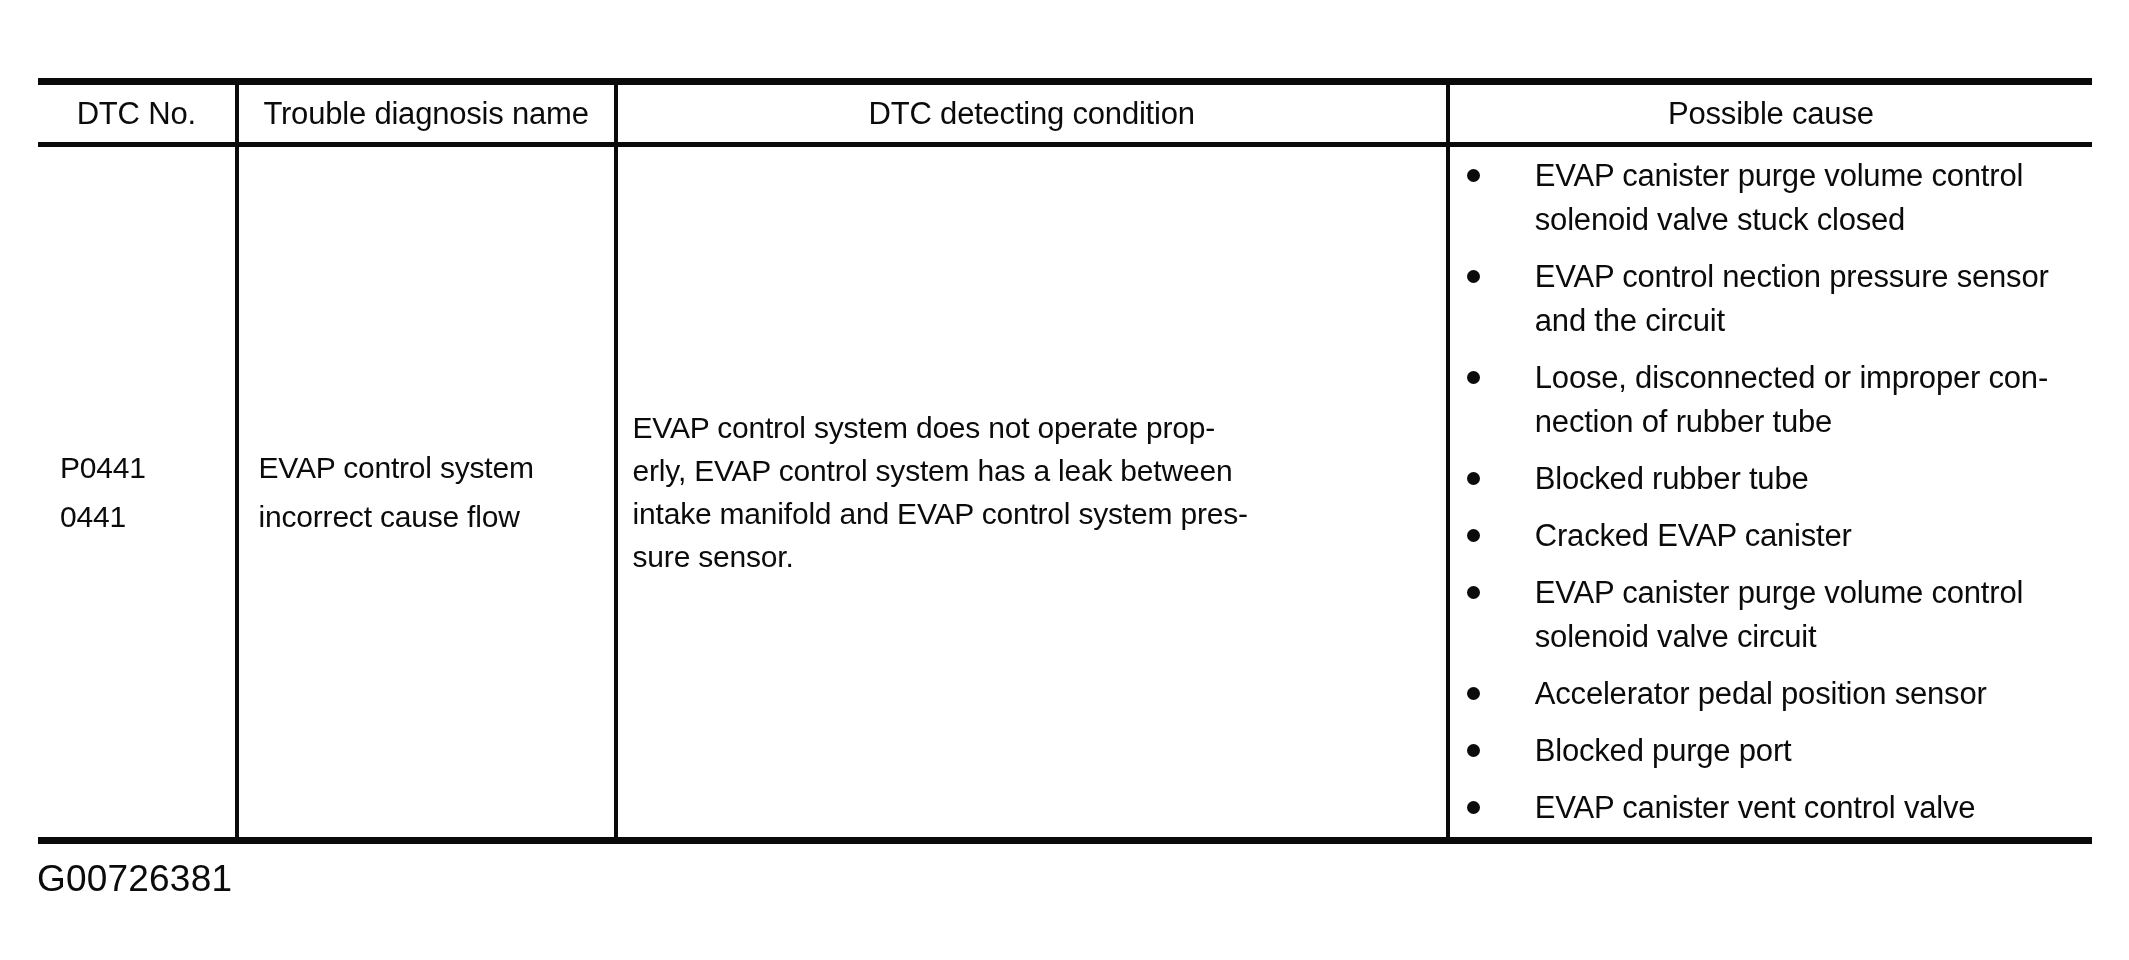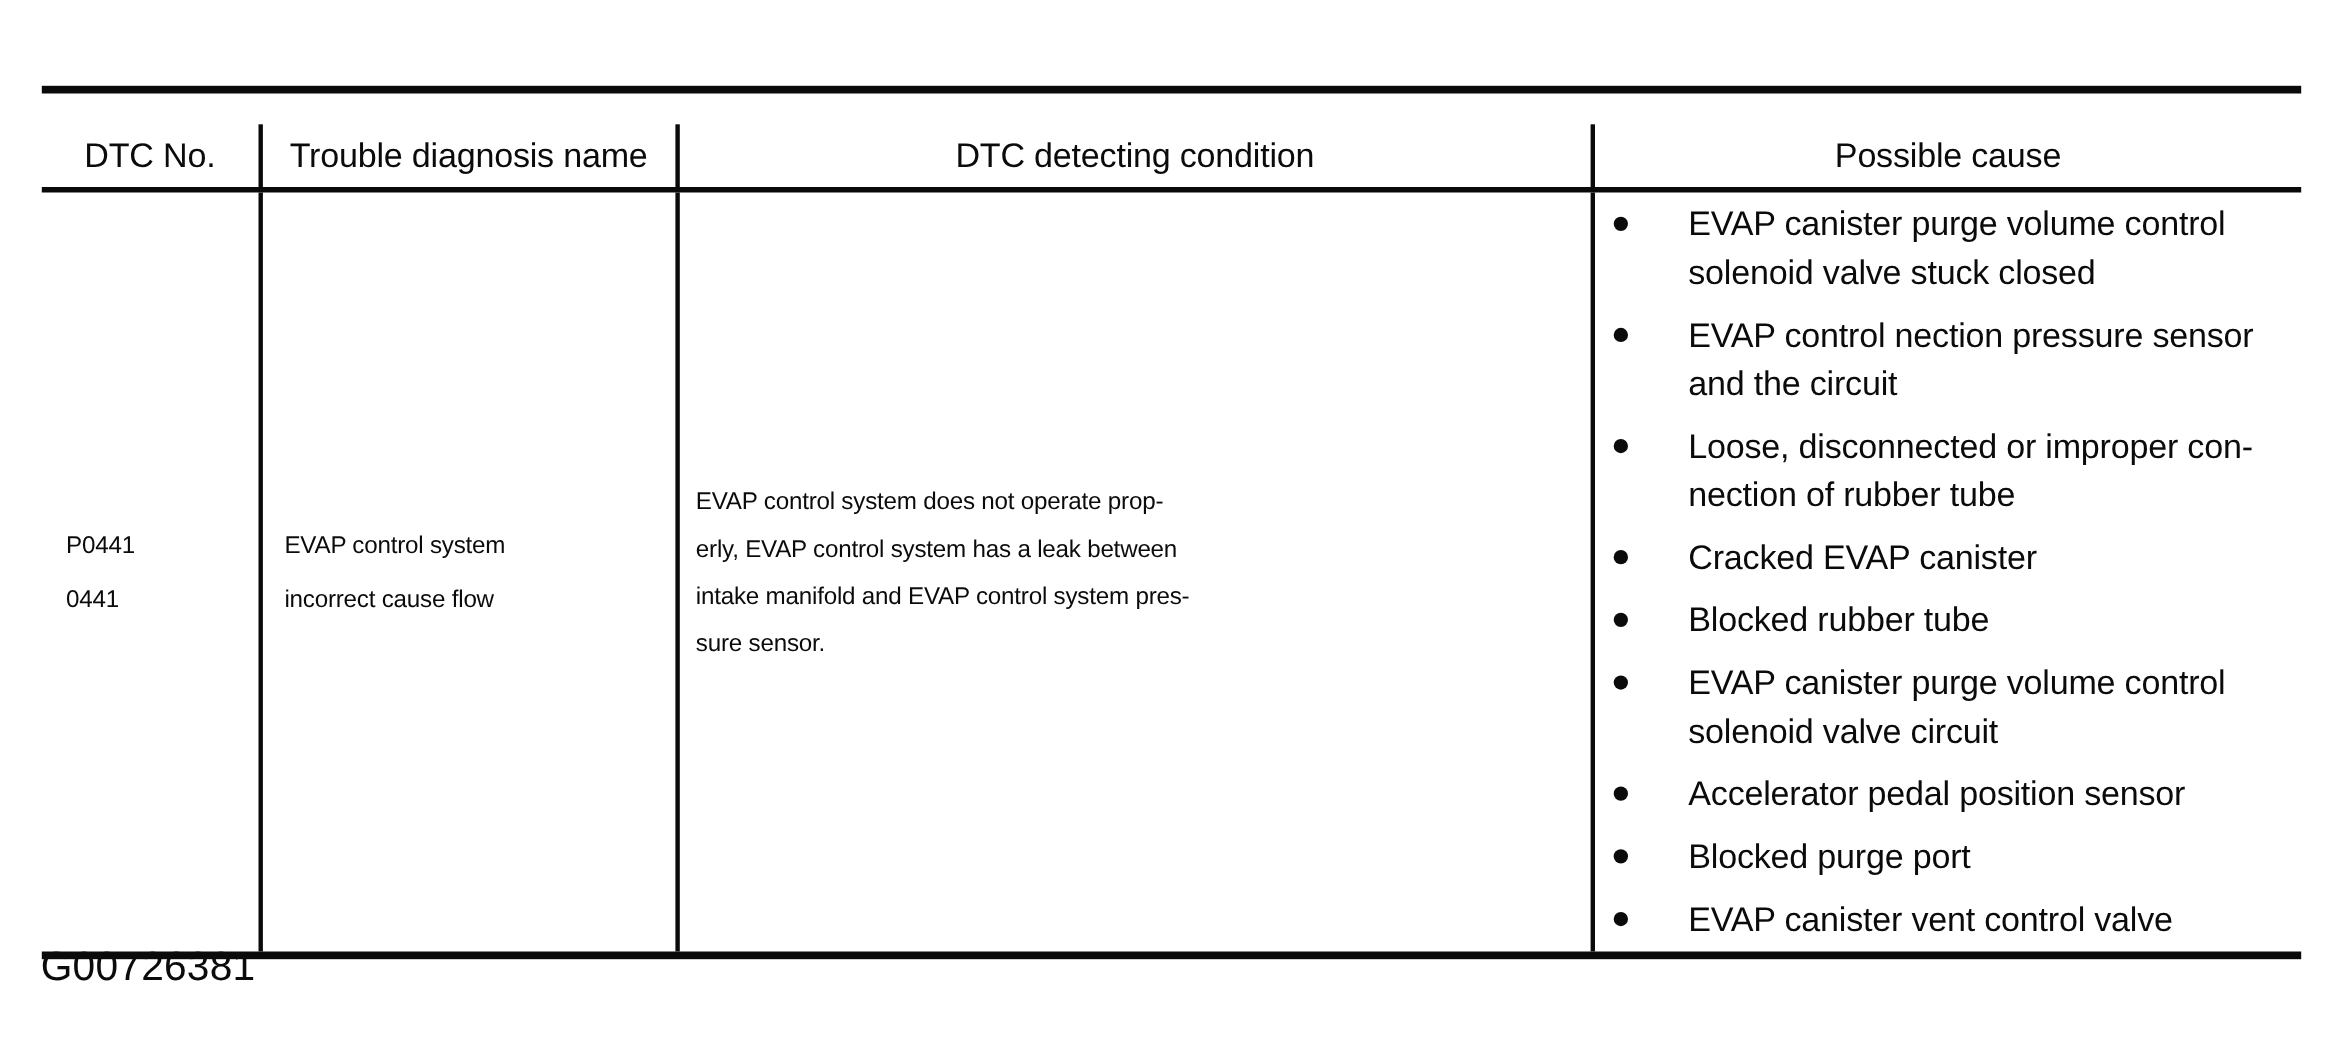--- a/index.html
+++ b/index.html
@@ -17,21 +17,20 @@
     left: 38px; top: 78px;
     width: 2054px;
     border-top: 7px solid #0a0a0a;
     border-bottom: 7px solid #0a0a0a;
   }
 
   .thead {
     display: flex;
     height: 62px;
     border-bottom: 5px solid #0a0a0a;
-    margin-top: 28px;
   }
   .th {
     display: flex;
     align-items: center;
     justify-content: center;
     font-size: 31px;
     letter-spacing: -0.2px;
     white-space: pre;
   }
   .tbody {
@@ -46,21 +45,21 @@
   .c3 { width: 872px; border-right: 4px solid #0a0a0a; }
   .c4 { width: 673px; }
 
   .cell-mid {
     display: flex;
     align-items: center;
     height: 100%;
   }
   .txt {
     white-space: pre-line;
-    font-size: 22px;
+    font-size: 30px;
     letter-spacing: -0.2px;
   }
   .td.c1 .txt { padding-left: 22px; line-height: 49px; }
   .td.c2 .txt { padding-left: 20px; line-height: 49px; }
   .td.c3 .txt { padding-left: 15px; line-height: 43px; white-space: pre; }
 
   .cause-list {
     padding: 7px 0 0 17px;
     list-style: none;
   }
@@ -150,25 +149,25 @@
             <span class="cause-text">EVAP control nection pressure sensor
 and the circuit</span>
           </li>
           <li class="cause-item">
             <span class="bullet"></span>
             <span class="cause-text">Loose, disconnected or improper con-
 nection of rubber tube</span>
           </li>
           <li class="cause-item">
             <span class="bullet"></span>
-            <span class="cause-text">Cracked EVAP canister</span>
+            <span class="cause-text">Blocked rubber tube</span>
           </li>
           <li class="cause-item">
             <span class="bullet"></span>
-            <span class="cause-text">Blocked rubber tube</span>
+            <span class="cause-text">Cracked EVAP canister</span>
           </li>
           <li class="cause-item">
             <span class="bullet"></span>
             <span class="cause-text">EVAP canister purge volume control
 solenoid valve circuit</span>
           </li>
           <li class="cause-item">
             <span class="bullet"></span>
             <span class="cause-text">Accelerator pedal position sensor</span>
           </li>

